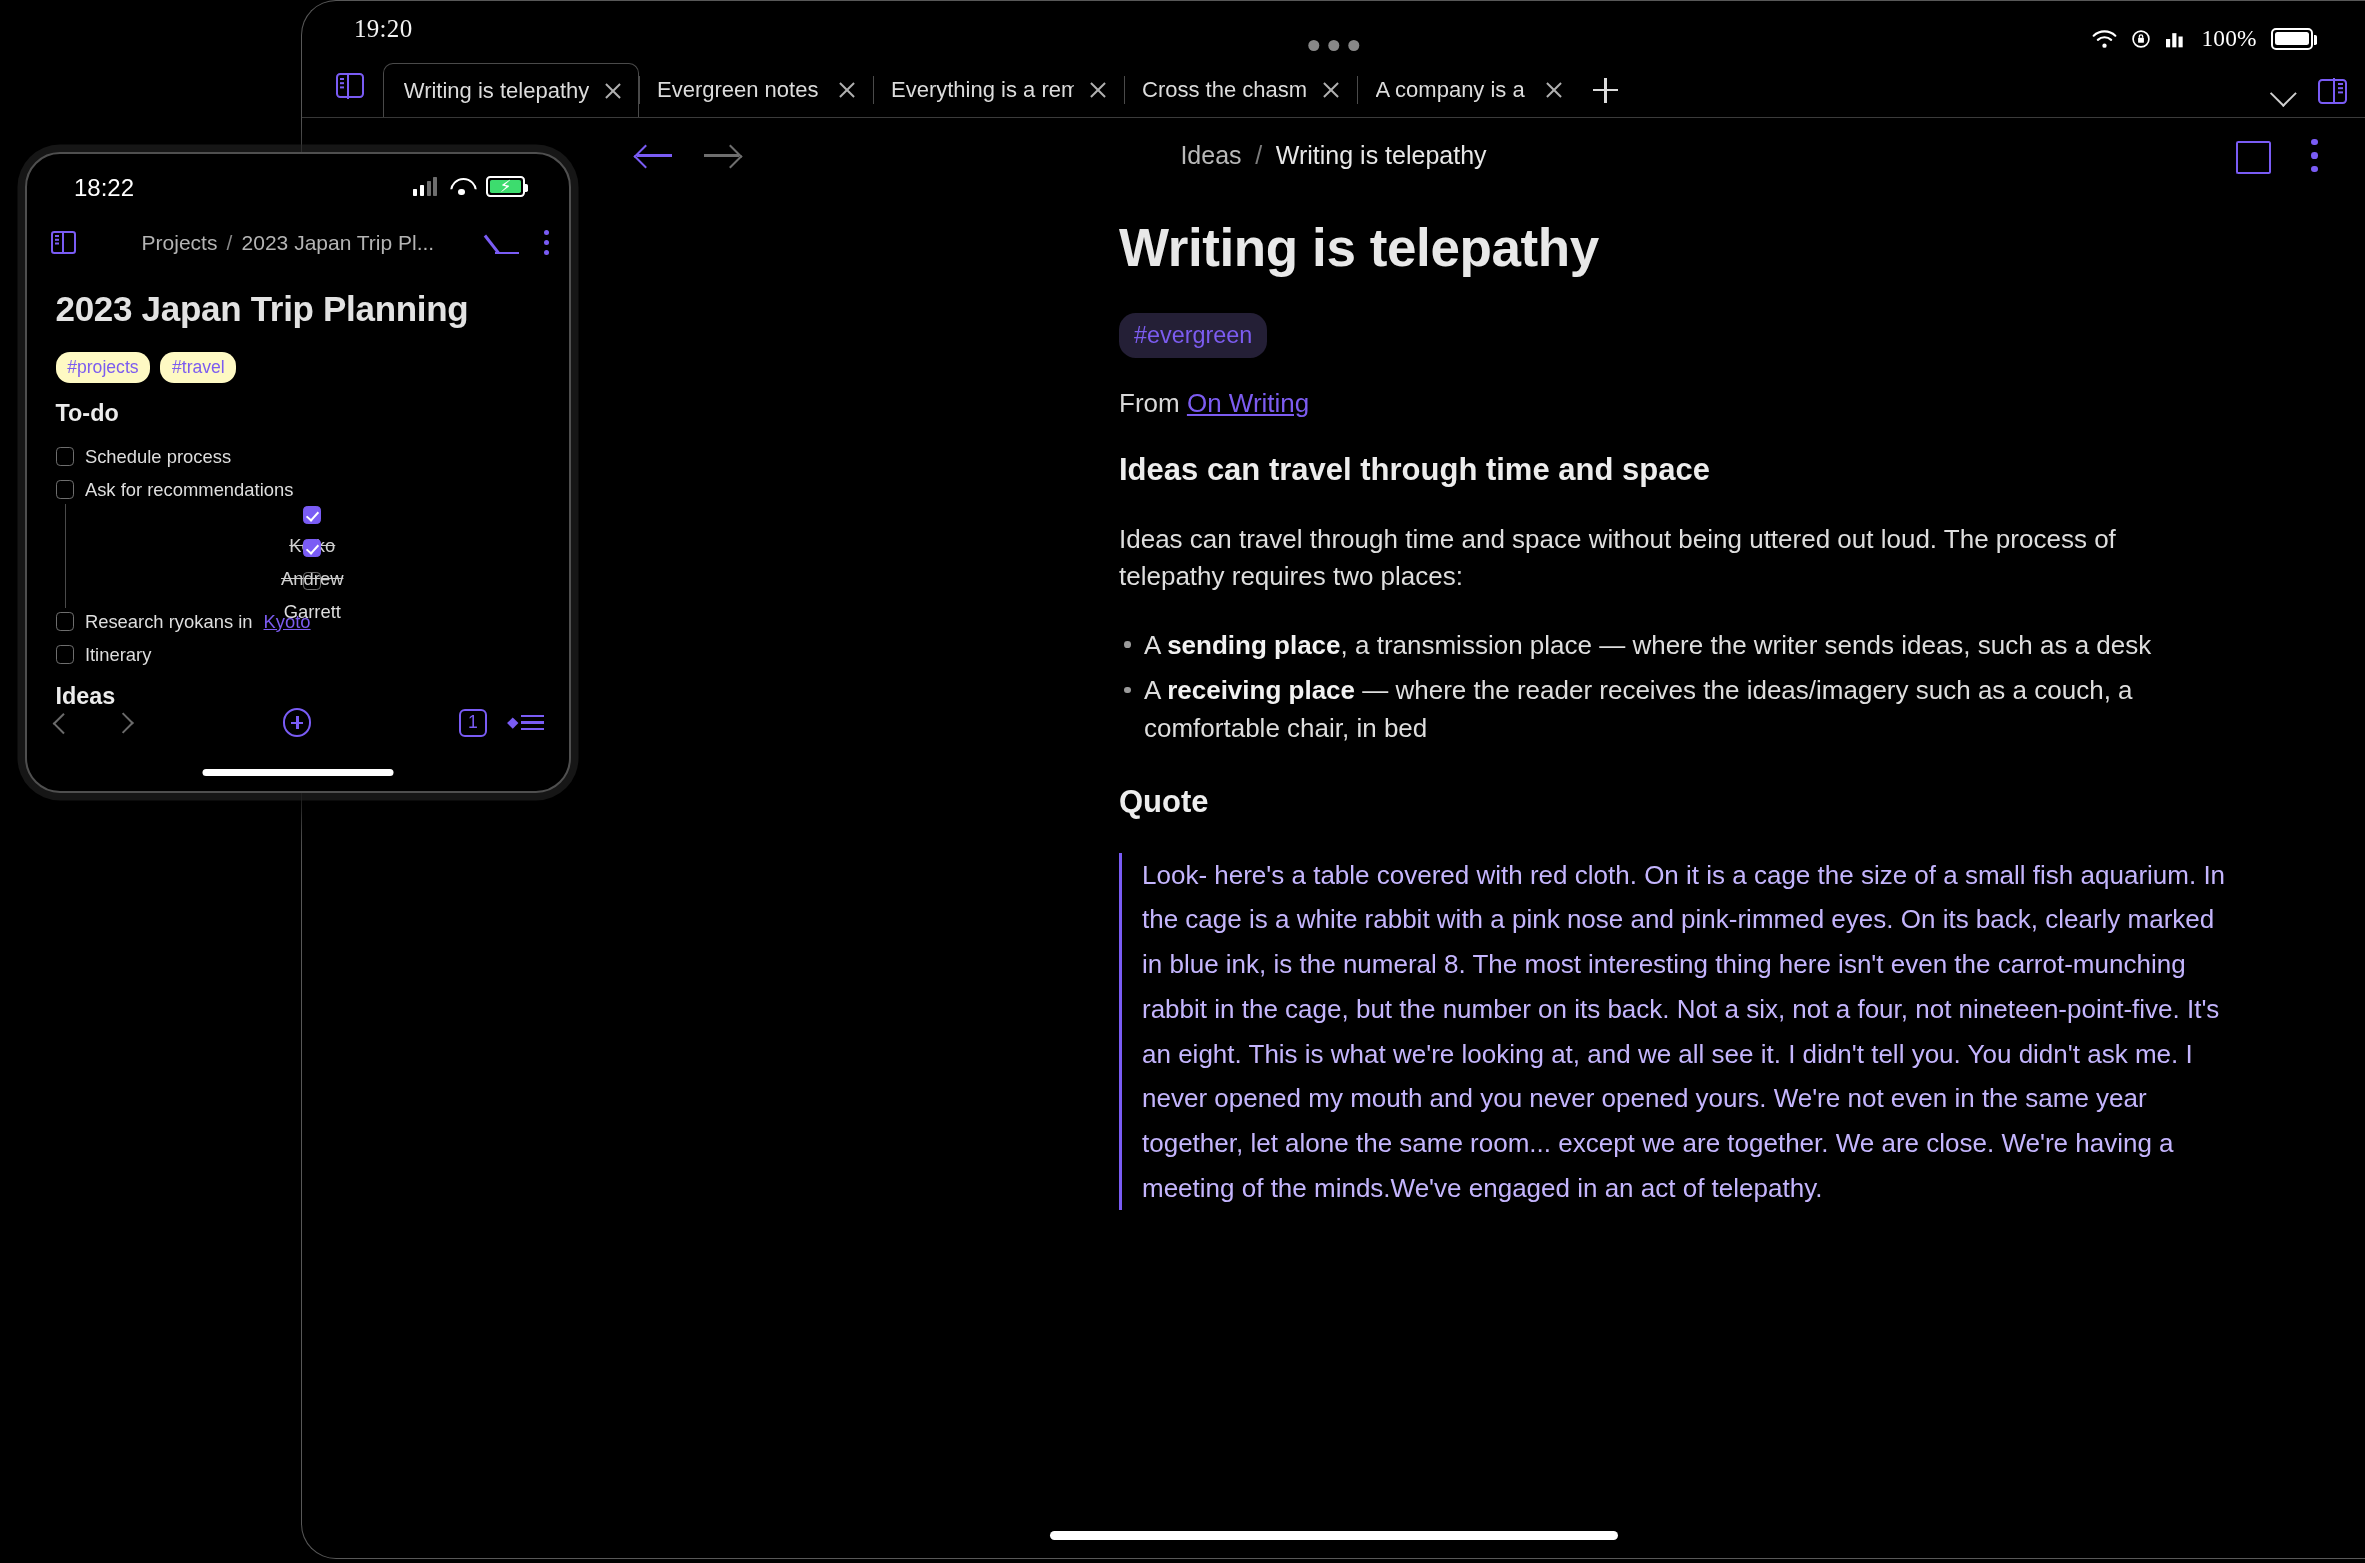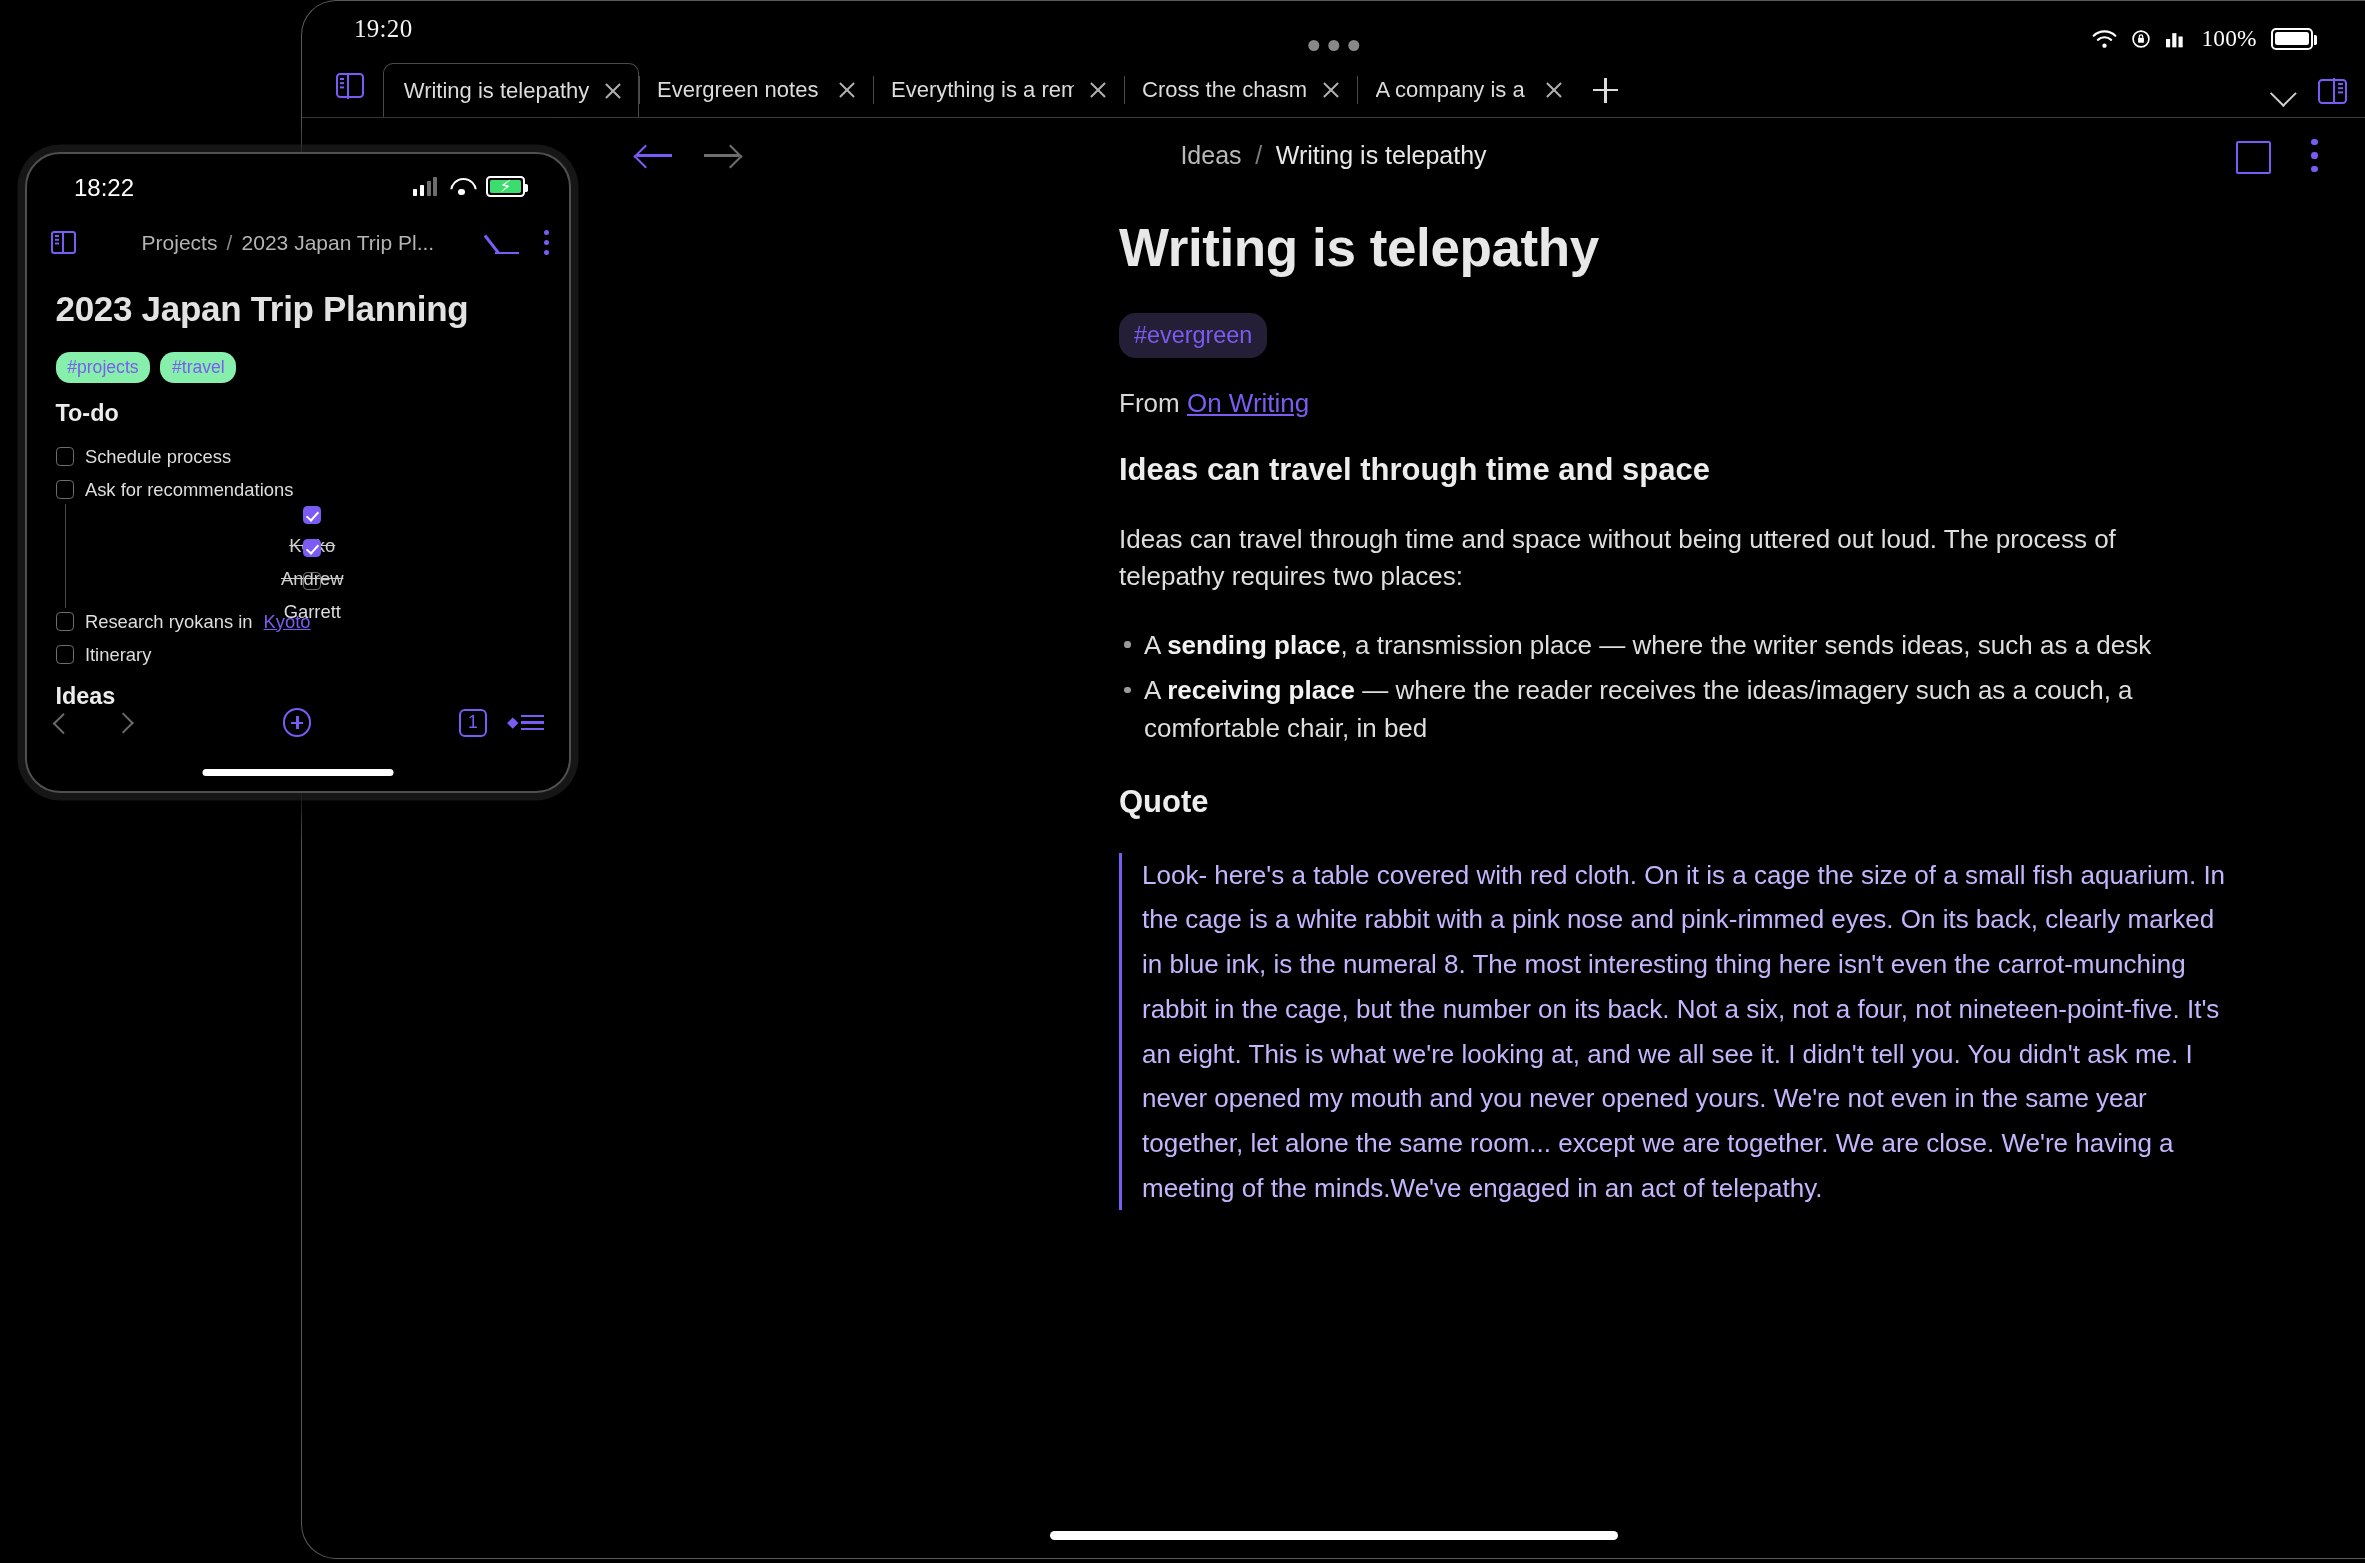--- a/index.html
+++ b/index.html
@@ -229,21 +229,21 @@
   .ic-pencil:after{
     content:"";position:absolute;left:1.7px;bottom:1.7px;width:23.4px;height:2.5px;background:#7a5cf5;
   }
   .ic-kebab-sm{width:6.7px;cursor:pointer;}
   .ic-kebab-sm i{display:block;width:5px;height:5px;border-radius:50%;background:#7a5cf5;margin-bottom:5px;}
   .ic-kebab-sm i:last-child{margin-bottom:0;}
 
   .p-body{position:absolute;top:117px;left:0;right:0;bottom:77px;padding:18.4px 28.5px 0 28.5px;overflow:hidden;}
   .p-title{font-size:35px;font-weight:bold;color:#e2e2e2;line-height:1.16;margin-bottom:22px;letter-spacing:-0.3px;}
   .p-tags{display:flex;gap:10px;margin-bottom:16.7px;}
-  .p-tag{background:#86efac;color:#7c5cf0;font-size:17.6px;padding:5px 11.7px;border-radius:14px;cursor:pointer;}
+  .p-tag{background:#fef9c3;color:#7c5cf0;font-size:17.6px;padding:5px 11.7px;border-radius:14px;cursor:pointer;}
   .p-h2{font-size:23.4px;font-weight:bold;color:#ececec;margin-bottom:13.4px;}
   .todo{list-style:none;margin-bottom:11.7px;}
   .todo li{display:flex;align-items:center;gap:11px;font-size:18.4px;color:#dedede;height:33px;position:relative;}
   .todo li.sub{padding-left:28.5px;flex-direction:column;}
   .todo li.sub:before{
     content:"";position:absolute;left:9.2px;top:-2.5px;bottom:-2.5px;width:1.3px;background:#4a4a4a;
   }
   .cb{
     width:18.4px;height:18.4px;border:1.7px solid #6e6e6e;border-radius:4.2px;flex:none;cursor:pointer;position:relative;
   }

